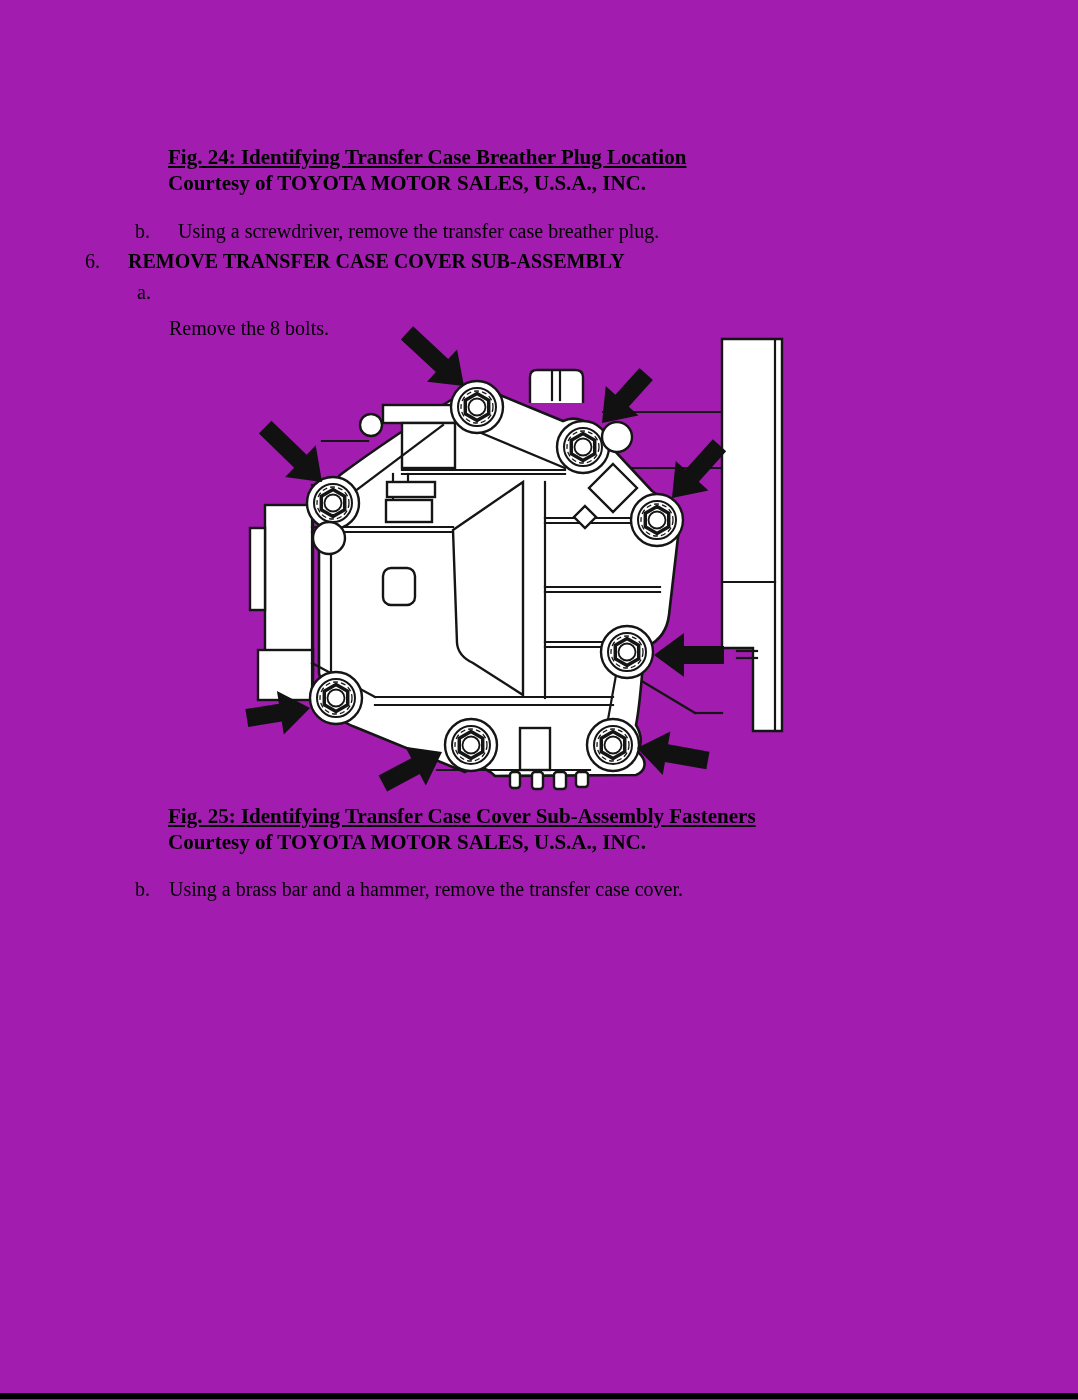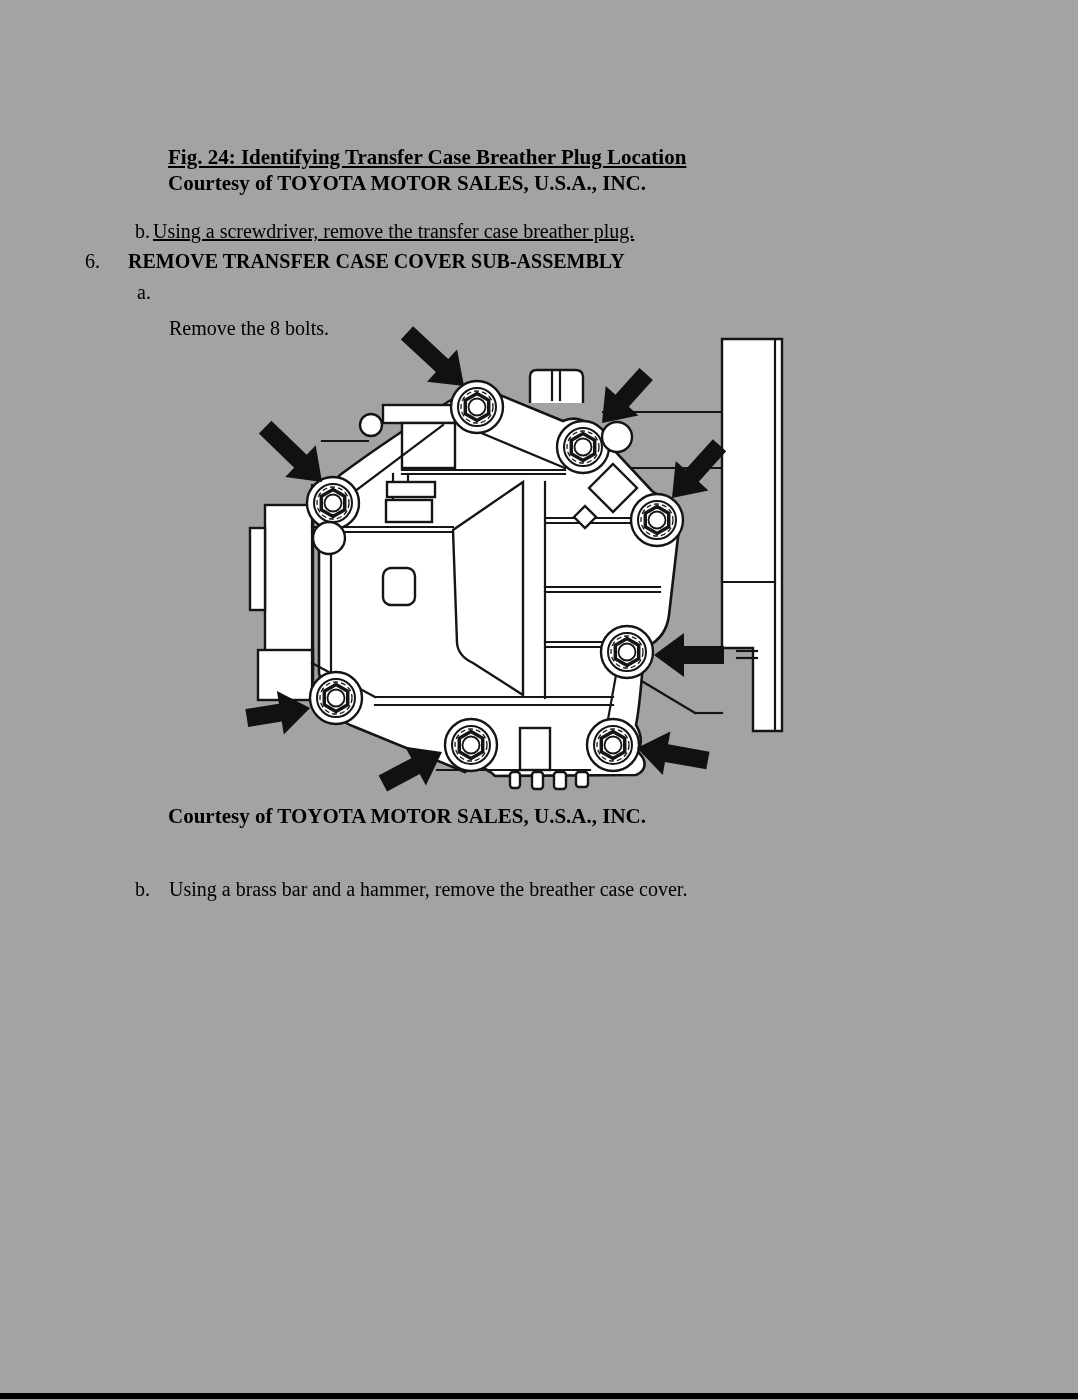--- a/index.html
+++ b/index.html
@@ -1,20 +1,20 @@
 <!DOCTYPE html>
 <html><head>
 <meta charset="utf-8">
 <style>
   html,body{margin:0;padding:0;background:#e8e8e8;}
   .page{
     position:relative;
     width:1078px;height:1400px;
     margin:0 auto;
-    background:#a3a3a3;
+    background:#a21caf;
     font-family:"Liberation Serif", serif;
     color:#000;
     overflow:hidden;
   }
   .cap{position:absolute;left:168px;font-weight:bold;font-size:21px;line-height:26px;white-space:nowrap;}
   .cap .u{text-decoration:underline;}
   .row{position:absolute;left:0;top:0;width:1078px;height:27px;font-size:20px;line-height:27px;white-space:nowrap;}
   .row span{position:absolute;top:0;}
   .h6t{font-weight:bold;}
   .figwrap{position:absolute;left:245px;top:325px;width:560px;height:475px;}
@@ -28,21 +28,21 @@
 
 <div class="page">
 
   <div class="cap" style="top:144px;">
     <div class="u">Fig. 24: Identifying Transfer Case Breather Plug Location</div>
     <div>Courtesy of TOYOTA MOTOR SALES, U.S.A., INC.</div>
   </div>
 
   <div class="row" style="top:218px;">
     <span style="left:135px;">b.</span>
-    <span style="left:153px;text-decoration:underline;">Using a screwdriver, remove the transfer case breather plug.</span>
+    <span style="left:178px;">Using a screwdriver, remove the transfer case breather plug.</span>
   </div>
 
   <div class="row" style="top:248px;">
     <span style="left:85px;">6.</span>
     <span class="h6t" style="left:128px;">REMOVE TRANSFER CASE COVER SUB-ASSEMBLY</span>
   </div>
 
   <div class="row" style="top:279px;">
     <span style="left:137px;">a.</span>
     <span style="left:169px;margin-top:36px;">Remove the 8 bolts.</span>
@@ -187,22 +187,23 @@
         </g>
 
       <g>
         <circle class="fw" cx="372" cy="112" r="15"></circle>
         <circle class="fw" cx="84" cy="213" r="16"></circle>
       </g>
     </svg>
   </div>
 
   <div class="cap" style="top:803px;">
+    <div class="u">Fig. 25: Identifying Transfer Case Cover Sub-Assembly Fasteners</div>
     <div>Courtesy of TOYOTA MOTOR SALES, U.S.A., INC.</div>
   </div>
 
   <div class="row" style="top:876px;">
     <span style="left:135px;">b.</span>
-    <span style="left:169px;">Using a brass bar and a hammer, remove the breather case cover.</span>
+    <span style="left:169px;">Using a brass bar and a hammer, remove the transfer case cover.</span>
   </div>
 
   <div class="bottom-bar"></div>
 </div>
 
 </body></html>

